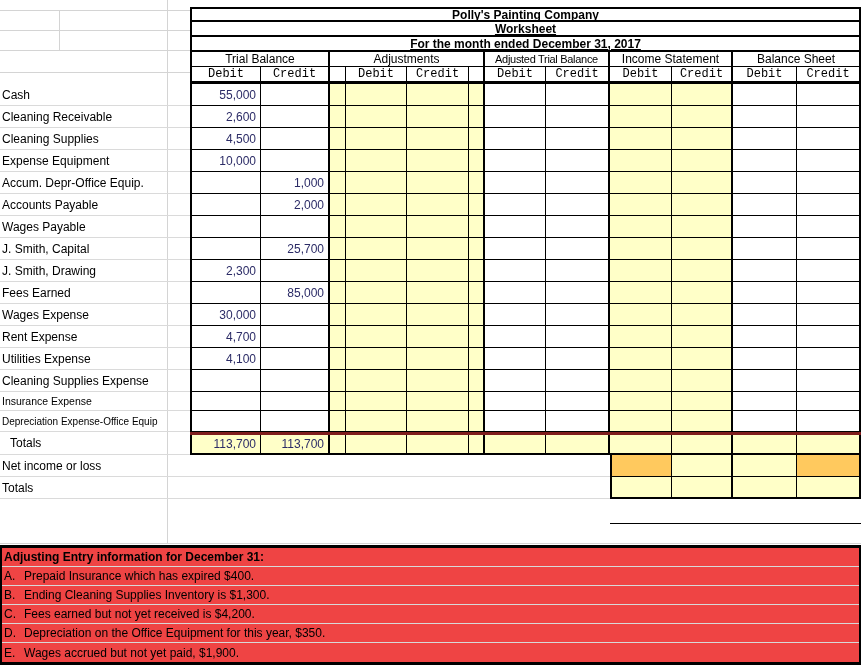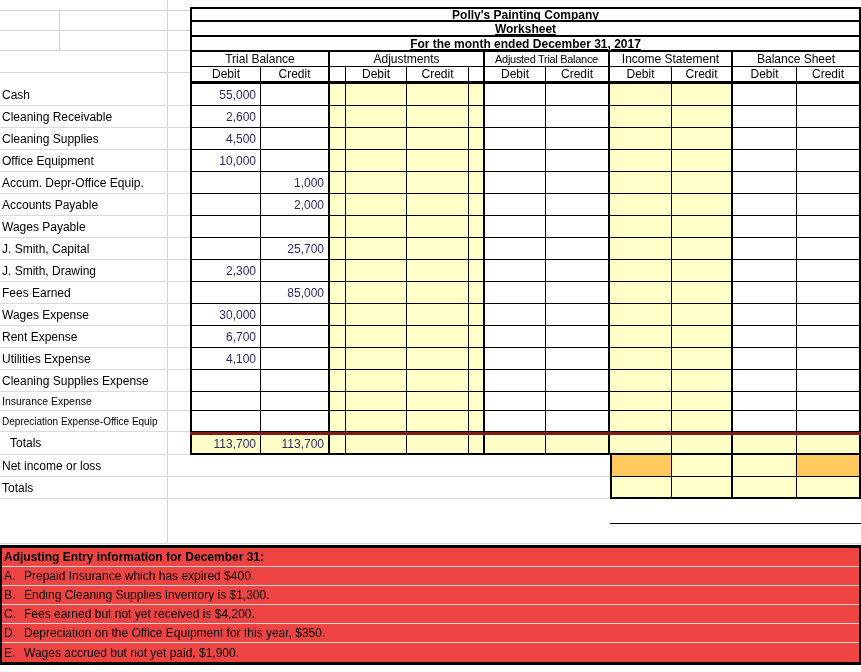--- a/index.html
+++ b/index.html
@@ -25,21 +25,21 @@
   }
   .tb1 { border-top: 2px solid #000; }
 
   .gcell {
     height: 15px; border-right: 2px solid #000; border-bottom: 1px solid #000;
     display: flex; align-items: center; justify-content: center; font-size: 12px;
   }
   .tight { font-size: 11px; letter-spacing: -0.3px; white-space: nowrap; overflow: hidden; }
 
   .row-sub .cells { height: 17px; border-bottom: 3px solid #000; }
-  .row-sub .cell { border-bottom: none; }
+  .row-sub .cell { border-bottom: none; font-family: Liberation Mono, monospace; }
 
   .cell { display: flex; align-items: center; font-size: 12px; flex: none; }
   .ctr { justify-content: center; }
   .num { justify-content: flex-end; padding-right: 4px; color: var(--number-text); }
   .bl2 { border-left: 2px solid #000; }
   .br1 { border-right: 1px solid #000; }
   .br2 { border-right: 2px solid #000; }
   .yel { background: var(--highlight-yellow); }
   .org { background: var(--highlight-orange); }
 
@@ -186,21 +186,21 @@
             <div class="cell br2 yel" style="width: 16px;"></div>
             <div class="cell br1 num" style="width: 61px;"></div>
             <div class="cell br2 num" style="width: 64px;"></div>
             <div class="cell br1 yel num" style="width: 62px;"></div>
             <div class="cell br2 yel num" style="width: 61px;"></div>
             <div class="cell br1 num" style="width: 64px;"></div>
             <div class="cell br2 num" style="width: 64px;"></div>
           </div>
         </div>
         <div class="row drow ">
-          <div class="wslabel ">Office Equipment</div>
+          <div class="wslabel ">Expense Equipment</div>
           <div class="cells">
             <div class="cell bl2 br1 num" style="width: 71px;">10,000</div>
             <div class="cell br2 num" style="width: 69px;"></div>
             <div class="cell br1 yel" style="width: 16px;"></div>
             <div class="cell br1 yel num" style="width: 61px;"></div>
             <div class="cell br1 yel num" style="width: 62px;"></div>
             <div class="cell br2 yel" style="width: 16px;"></div>
             <div class="cell br1 num" style="width: 61px;"></div>
             <div class="cell br2 num" style="width: 64px;"></div>
             <div class="cell br1 yel num" style="width: 62px;"></div>
@@ -324,21 +324,21 @@
             <div class="cell br2 num" style="width: 64px;"></div>
             <div class="cell br1 yel num" style="width: 62px;"></div>
             <div class="cell br2 yel num" style="width: 61px;"></div>
             <div class="cell br1 num" style="width: 64px;"></div>
             <div class="cell br2 num" style="width: 64px;"></div>
           </div>
         </div>
         <div class="row drow ">
           <div class="wslabel ">Rent Expense</div>
           <div class="cells">
-            <div class="cell bl2 br1 num" style="width: 71px;">6,700</div>
+            <div class="cell bl2 br1 num" style="width: 71px;">4,700</div>
             <div class="cell br2 num" style="width: 69px;"></div>
             <div class="cell br1 yel" style="width: 16px;"></div>
             <div class="cell br1 yel num" style="width: 61px;"></div>
             <div class="cell br1 yel num" style="width: 62px;"></div>
             <div class="cell br2 yel" style="width: 16px;"></div>
             <div class="cell br1 num" style="width: 61px;"></div>
             <div class="cell br2 num" style="width: 64px;"></div>
             <div class="cell br1 yel num" style="width: 62px;"></div>
             <div class="cell br2 yel num" style="width: 61px;"></div>
             <div class="cell br1 num" style="width: 64px;"></div>

